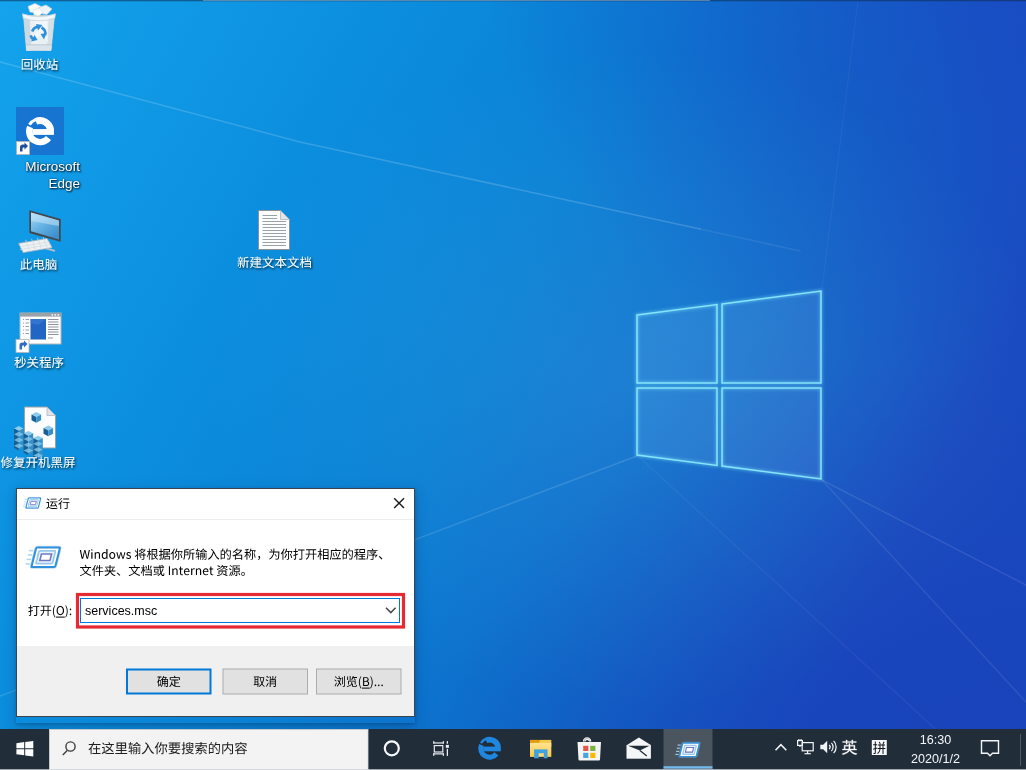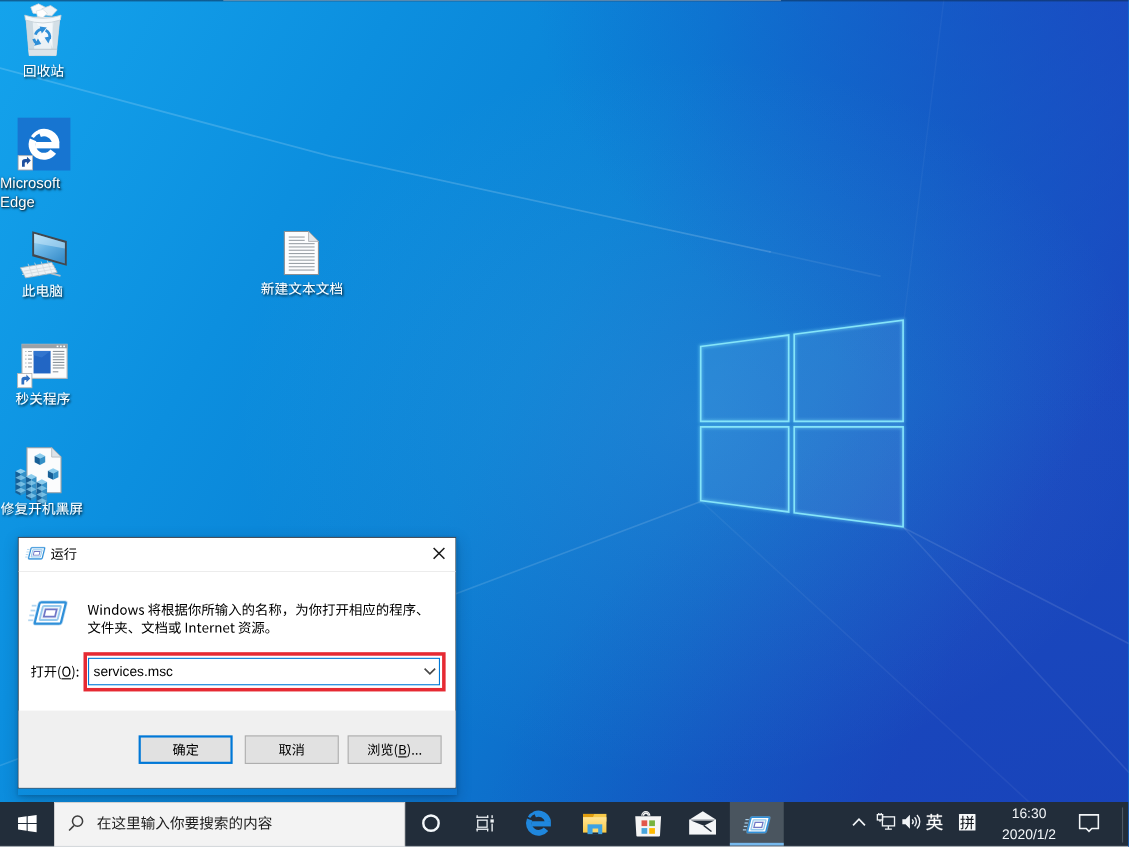--- a/index.html
+++ b/index.html
@@ -194,21 +194,21 @@
       <filter id="ds" x="-40%" y="-40%" width="180%" height="200%">
         <feDropShadow dx="1" dy="1.3" stdDeviation="1" flood-color="#000" flood-opacity="0.9"></feDropShadow>
       </filter>
     </defs>
     <path d="M25.4 62.8H28.5V65.6H25.4ZM24.5 61.9V66.5H29.4V61.9ZM21.8 59V70H22.7V69.3H31.2V70H32.2V59ZM22.7 68.4V60H31.2V68.4Z M40.6 61.8H43.3C43 63.4 42.6 64.8 42 65.9C41.4 64.8 40.9 63.4 40.5 62ZM40.5 58.5C40.1 60.7 39.4 62.7 38.4 64C38.6 64.2 38.9 64.6 39 64.8C39.4 64.3 39.7 63.8 40 63.2C40.4 64.5 40.9 65.7 41.5 66.8C40.8 67.8 39.8 68.6 38.6 69.2C38.8 69.4 39.1 69.8 39.2 70C40.4 69.4 41.3 68.6 42 67.6C42.8 68.6 43.6 69.4 44.6 70C44.8 69.7 45.1 69.4 45.3 69.2C44.2 68.7 43.3 67.8 42.6 66.8C43.4 65.4 43.9 63.8 44.3 61.8H45.2V60.9H40.9C41.1 60.2 41.3 59.4 41.4 58.6ZM34.4 67.8C34.6 67.5 35 67.4 37.3 66.5V70H38.2V58.7H37.3V65.6L35.4 66.3V59.9H34.5V66C34.5 66.5 34.2 66.8 34 66.9C34.2 67.1 34.3 67.5 34.4 67.8Z M46.5 60.9V61.7H51.3V60.9ZM47 62.4C47.3 63.9 47.5 65.7 47.6 66.9L48.4 66.8C48.3 65.5 48 63.7 47.7 62.3ZM47.9 58.8C48.3 59.4 48.6 60.2 48.8 60.7L49.6 60.4C49.5 59.9 49.1 59.1 48.8 58.6ZM49.9 62.1C49.7 63.7 49.4 65.9 49 67.2C48 67.5 47.1 67.7 46.3 67.8L46.6 68.8C47.9 68.4 49.6 68 51.3 67.5L51.2 66.7L49.9 67C50.2 65.7 50.5 63.8 50.8 62.3ZM51.6 64.5V70H52.5V69.4H56.3V69.9H57.2V64.5H54.6V62H57.8V61.1H54.6V58.5H53.6V64.5ZM52.5 68.5V65.4H56.3V68.5Z" fill="#ffffff" filter="url(#ds)"></path>
     <path d="M20.3 268.8 20.5 269.8C22.1 269.5 24.3 269.1 26.4 268.7L26.4 267.8L24.6 268.1V263.3H26.4V262.4H24.6V258.5H23.6V268.3L22.2 268.5V261H21.3V268.7ZM27 258.5V267.9C27 269.2 27.3 269.6 28.5 269.6C28.7 269.6 30.1 269.6 30.4 269.6C31.5 269.6 31.8 268.9 31.9 266.9C31.6 266.8 31.2 266.6 31 266.4C30.9 268.2 30.9 268.7 30.3 268.7C30 268.7 28.9 268.7 28.6 268.7C28.1 268.7 28 268.6 28 267.9V264C29.2 263.4 30.5 262.7 31.5 262L30.7 261.2C30 261.8 29 262.5 28 263.1V258.5Z M37.9 263.9V265.7H34.8V263.9ZM38.9 263.9H42.1V265.7H38.9ZM37.9 263H34.8V261.2H37.9ZM38.9 263V261.2H42.1V263ZM33.8 260.3V267.4H34.8V266.6H37.9V267.9C37.9 269.4 38.3 269.8 39.7 269.8C40 269.8 42.1 269.8 42.5 269.8C43.8 269.8 44.1 269.1 44.3 267.2C44 267.1 43.6 267 43.3 266.8C43.2 268.4 43.1 268.8 42.4 268.8C42 268.8 40.1 268.8 39.8 268.8C39 268.8 38.9 268.7 38.9 268V266.6H43.1V260.3H38.9V258.5H37.9V260.3Z M53.9 261.6C53.7 262.4 53.4 263.3 53 264.1C52.6 263.4 52.1 262.8 51.6 262.2L51 262.7C51.5 263.3 52.1 264.1 52.6 264.9C52.2 265.8 51.6 266.6 50.9 267.3C51.1 267.4 51.4 267.8 51.5 267.9C52.1 267.3 52.7 266.5 53.2 265.6C53.6 266.3 54 267 54.2 267.5L54.9 266.9C54.6 266.4 54.1 265.6 53.6 264.8C54 263.9 54.4 262.8 54.7 261.8ZM51.9 258.8C52.2 259.3 52.5 259.9 52.7 260.4H49.5V261.3H56.5V260.4H53.4L53.7 260.3C53.5 259.8 53.1 259.1 52.7 258.5ZM55.3 262.2V268.4H50.7V262.3H49.8V269.3H55.3V270H56.2V262.2ZM48.3 259.7V261.9H46.7V259.7ZM45.9 258.9V263.6C45.9 265.4 45.8 267.8 45.1 269.5C45.3 269.6 45.7 269.9 45.8 270.1C46.3 268.8 46.5 267.1 46.6 265.6H48.3V268.9C48.3 269 48.3 269.1 48.1 269.1C48 269.1 47.6 269.1 47.2 269.1C47.3 269.3 47.4 269.7 47.5 269.9C48.1 269.9 48.5 269.9 48.8 269.7C49 269.6 49.1 269.3 49.1 268.9V258.9ZM48.3 262.7V264.8H46.7L46.7 263.6V262.7Z" fill="#ffffff" filter="url(#ds)"></path>
     <path d="M20.2 358.6C20 360 19.6 361.4 19.2 362.4C19.4 362.5 19.8 362.7 20 362.8C20.4 361.8 20.8 360.2 21 358.8ZM23.7 358.7C24.3 359.8 24.9 361.2 25.1 362.2L25.9 361.9C25.7 360.9 25.1 359.5 24.5 358.4ZM24.5 362.6C23.6 365.1 21.6 366.5 18.5 367.1C18.7 367.4 18.9 367.7 19 368C22.3 367.2 24.4 365.6 25.4 362.9ZM21.9 356.5V364.2H22.8V356.5ZM18.6 356.7C17.7 357.1 16.1 357.5 14.7 357.7C14.8 357.9 14.9 358.2 14.9 358.4C15.5 358.3 16.1 358.2 16.6 358.1V360H14.5V360.9H16.5C16 362.3 15.2 364 14.4 364.9C14.5 365.1 14.8 365.4 14.8 365.7C15.5 364.9 16.1 363.7 16.6 362.5V368H17.6V362.2C18 362.8 18.4 363.6 18.6 364L19.2 363.2C19 362.9 17.9 361.5 17.6 361.1V360.9H19.3V360H17.6V357.9C18.2 357.8 18.8 357.6 19.2 357.4Z M29.3 357C29.8 357.7 30.3 358.6 30.6 359.2H28.1V360.1H32.3V361.6C32.3 361.9 32.2 362.1 32.2 362.3H27.4V363.2H32C31.6 364.6 30.5 366 27.1 367.2C27.4 367.4 27.7 367.8 27.8 368C31 366.9 32.4 365.4 32.9 364C34 365.9 35.6 367.3 37.8 367.9C38 367.6 38.3 367.2 38.5 367C36.2 366.4 34.5 365.1 33.6 363.2H38.2V362.3H33.3L33.3 361.6V360.1H37.5V359.2H35C35.5 358.5 36 357.6 36.4 356.9L35.4 356.6C35.1 357.3 34.5 358.4 34 359.2H30.6L31.4 358.7C31.2 358.1 30.6 357.2 30.1 356.6Z M45.6 357.8H49.4V360.1H45.6ZM44.8 357V360.9H50.3V357ZM44.6 364.4V365.2H47V366.8H43.8V367.7H51V366.8H48V365.2H50.5V364.4H48V362.9H50.8V362.1H44.3V362.9H47V364.4ZM43.5 356.7C42.6 357.1 40.9 357.5 39.5 357.7C39.6 357.9 39.8 358.2 39.8 358.4C40.4 358.3 41 358.2 41.6 358.1V360H39.6V360.9H41.5C41 362.3 40.2 364 39.4 364.9C39.5 365.1 39.7 365.4 39.8 365.7C40.5 364.9 41.1 363.7 41.6 362.4V368H42.6V362.6C43 363.1 43.5 363.8 43.7 364.1L44.3 363.4C44 363.1 42.9 362 42.6 361.7V360.9H44.1V360H42.6V357.9C43.2 357.8 43.7 357.6 44.2 357.4Z M56.1 361.5C57 361.9 58 362.4 58.8 362.8H54.4V363.6H58.3V366.9C58.3 367.1 58.2 367.1 58 367.1C57.7 367.2 56.9 367.2 56 367.1C56.1 367.4 56.2 367.8 56.3 368C57.4 368 58.2 368 58.6 367.9C59.1 367.7 59.2 367.5 59.2 366.9V363.6H61.9C61.5 364.2 61 364.8 60.6 365.2L61.4 365.6C62 364.9 62.7 363.9 63.4 363L62.7 362.8L62.5 362.8H60.2L60.3 362.7C60.1 362.6 59.7 362.4 59.4 362.2C60.4 361.6 61.5 360.8 62.2 360.1L61.6 359.6L61.4 359.7H55.1V360.4H60.5C60 360.9 59.2 361.4 58.5 361.8C57.9 361.5 57.3 361.2 56.7 361ZM57.4 356.7C57.6 357.1 57.8 357.5 58 357.9H53V361.4C53 363.2 52.9 365.7 51.9 367.5C52.1 367.6 52.5 367.9 52.7 368C53.8 366.1 53.9 363.3 53.9 361.4V358.8H63.4V357.9H59C58.9 357.5 58.5 356.9 58.3 356.4Z" fill="#ffffff" filter="url(#ds)"></path>
     <path d="M9.2 462.2C8.6 462.8 7.3 463.4 6.2 463.8C6.4 463.9 6.6 464.1 6.7 464.3C7.9 463.9 9.2 463.3 9.9 462.5ZM10.4 463.4C9.6 464.3 7.9 465 6.3 465.4C6.5 465.6 6.7 465.8 6.8 466C8.5 465.5 10.2 464.8 11.1 463.7ZM11.6 464.8C10.5 466.1 8.2 466.9 5.7 467.2C5.9 467.4 6.1 467.7 6.2 468C8.8 467.5 11.2 466.6 12.4 465.1ZM4.3 460V466H5.1V460ZM7.4 458.6H10.9C10.5 459.3 9.9 459.9 9.2 460.4C8.4 459.9 7.8 459.3 7.4 458.6ZM7.6 456.5C7 457.8 6.1 459.1 5.1 460C5.3 460.1 5.7 460.4 5.9 460.5C6.2 460.2 6.6 459.8 7 459.3C7.3 459.8 7.8 460.4 8.4 460.8C7.4 461.4 6.3 461.7 5.1 461.9C5.3 462.1 5.5 462.4 5.6 462.6C6.8 462.4 8.1 461.9 9.1 461.3C10 461.9 11 462.3 12.1 462.6C12.2 462.3 12.5 462 12.7 461.8C11.6 461.6 10.7 461.3 9.9 460.9C10.8 460.1 11.6 459.2 12.1 458.1L11.6 457.8L11.4 457.9H7.9C8.1 457.5 8.3 457.1 8.4 456.7ZM3.4 456.6C2.8 458.5 1.8 460.4 0.8 461.7C0.9 461.9 1.2 462.4 1.2 462.6C1.7 462.1 2 461.6 2.4 461V468H3.3V459.3C3.7 458.5 4 457.7 4.3 456.8Z M16.6 461.5H22.4V462.3H16.6ZM16.6 460H22.4V460.8H16.6ZM15.7 459.3V463H17.1C16.4 464 15.2 464.8 14.2 465.4C14.4 465.6 14.7 465.9 14.8 466C15.3 465.7 15.9 465.4 16.4 464.9C16.9 465.5 17.5 465.9 18.3 466.3C16.8 466.8 15.1 467 13.4 467.2C13.6 467.4 13.7 467.8 13.8 468C15.7 467.8 17.6 467.4 19.4 466.8C20.9 467.4 22.6 467.8 24.5 467.9C24.6 467.7 24.8 467.3 25 467.1C23.4 467 21.8 466.7 20.4 466.4C21.6 465.8 22.6 465.1 23.2 464.1L22.6 463.8L22.5 463.8H17.5C17.7 463.6 17.9 463.3 18.1 463L18 463H23.4V459.3ZM16.3 456.5C15.8 457.7 14.7 458.9 13.6 459.6C13.8 459.8 14.1 460.2 14.2 460.4C14.8 459.9 15.5 459.2 16.1 458.5H24.3V457.7H16.6C16.9 457.4 17 457.1 17.2 456.8ZM21.8 464.5C21.1 465.1 20.3 465.6 19.3 466C18.4 465.6 17.6 465.1 17 464.5Z M33.6 458.2V461.8H30.1V461.2V458.2ZM26.1 461.8V462.7H29.1C28.9 464.4 28.3 466.1 26.2 467.4C26.4 467.5 26.8 467.8 26.9 468.1C29.2 466.6 29.9 464.6 30.1 462.7H33.6V468H34.6V462.7H37.4V461.8H34.6V458.2H37V457.3H26.6V458.2H29.2V461.2L29.1 461.8Z M44.2 457.2V461.2C44.2 463.2 44 465.6 42.4 467.4C42.6 467.5 42.9 467.8 43.1 468C44.9 466.1 45.1 463.3 45.1 461.2V458.1H47.5V466.1C47.5 467.2 47.6 467.4 47.8 467.6C48 467.8 48.2 467.9 48.5 467.9C48.6 467.9 48.9 467.9 49.1 467.9C49.4 467.9 49.6 467.8 49.8 467.7C50 467.6 50.1 467.4 50.1 467C50.2 466.7 50.2 465.8 50.2 465.1C50 465 49.7 464.8 49.5 464.6C49.5 465.5 49.5 466.1 49.5 466.4C49.5 466.7 49.4 466.8 49.3 466.9C49.3 467 49.2 467 49.1 467C49 467 48.8 467 48.7 467C48.6 467 48.6 467 48.5 466.9C48.4 466.9 48.4 466.6 48.4 466.2V457.2ZM40.7 456.5V459.2H38.6V460.1H40.6C40.1 461.8 39.2 463.8 38.4 464.8C38.5 465 38.7 465.4 38.8 465.7C39.5 464.8 40.2 463.4 40.7 461.9V468H41.6V462.2C42.1 462.9 42.7 463.6 43 464.1L43.5 463.3C43.3 463 42.1 461.6 41.6 461.2V460.1H43.5V459.2H41.6V456.5Z M54 458.3C54.4 458.9 54.7 459.7 54.8 460.2L55.5 459.9C55.4 459.4 55 458.7 54.6 458.1ZM58.7 458.1C58.5 458.7 58.1 459.5 57.8 460.1L58.4 460.3C58.7 459.8 59.1 459 59.5 458.4ZM54.8 465.9C54.9 466.5 55 467.4 55 467.9L55.9 467.8C55.9 467.3 55.8 466.4 55.6 465.8ZM57.3 465.9C57.6 466.6 57.9 467.4 58 467.9L58.9 467.7C58.8 467.2 58.5 466.4 58.2 465.7ZM59.9 465.9C60.5 466.5 61.2 467.4 61.5 468L62.4 467.7C62 467.1 61.3 466.2 60.7 465.5ZM52.6 465.5C52.3 466.3 51.8 467.2 51.2 467.6L52.1 468.1C52.7 467.5 53.2 466.6 53.5 465.8ZM53.3 457.8H56.3V460.5H53.3ZM57.2 457.8H60.1V460.5H57.2ZM51.2 464.2V465H62.3V464.2H57.2V463.1H61.3V462.3H57.2V461.3H61V457H52.4V461.3H56.3V462.3H52.2V463.1H56.3V464.2Z M67.3 460.4C67.6 460.8 67.9 461.3 68.1 461.7L69 461.3C68.8 461 68.5 460.5 68.2 460.1ZM65.6 457.9H73.2V459.2H65.6ZM64.7 457.1V461.2C64.7 463.1 64.6 465.7 63.4 467.5C63.6 467.6 64 467.9 64.2 468C65.5 466.1 65.6 463.3 65.6 461.2V460H74.2V457.1ZM72.2 460.1C72 460.6 71.7 461.2 71.4 461.7H66.2V462.5H68.1V463.8L68.1 464.3H65.8V465.1H68C67.7 465.9 67.1 466.7 65.7 467.3C65.9 467.5 66.2 467.8 66.3 468C68.1 467.2 68.7 466.2 68.9 465.1H71.5V468H72.4V465.1H74.8V464.3H72.4V462.5H74.5V461.7H72.3C72.6 461.3 73 460.9 73.2 460.4ZM71.5 464.3H69L69 463.8V462.5H71.5Z" fill="#ffffff" filter="url(#ds)"></path>
     <path d="M241.5 264.3C241.9 265 242.3 265.8 242.5 266.4L243.2 266C243 265.4 242.6 264.6 242.1 264ZM238.7 264.1C238.4 264.8 238 265.6 237.5 266.1C237.7 266.3 238 266.5 238.2 266.6C238.7 266 239.2 265.1 239.4 264.2ZM243.9 257.7V262C243.9 263.7 243.8 265.8 242.8 267.3C242.9 267.4 243.3 267.7 243.5 267.9C244.6 266.3 244.8 263.8 244.8 262V261.6H246.7V267.9H247.6V261.6H249V260.7H244.8V258.3C246.1 258.1 247.5 257.8 248.6 257.4L247.8 256.7C246.9 257.1 245.3 257.5 243.9 257.7ZM239.7 256.7C239.9 257 240.1 257.4 240.2 257.8H237.8V258.6H243.3V257.8H241.2C241 257.4 240.8 256.9 240.5 256.4ZM241.7 258.7C241.6 259.2 241.3 260.1 241 260.7H237.6V261.5H240.1V262.8H237.6V263.6H240.1V266.8C240.1 266.9 240.1 266.9 240 266.9C239.8 266.9 239.5 266.9 239 266.9C239.2 267.2 239.3 267.5 239.3 267.7C239.9 267.7 240.3 267.7 240.6 267.6C240.9 267.4 241 267.2 241 266.8V263.6H243.3V262.8H241V261.5H243.5V260.7H241.9C242.1 260.1 242.4 259.5 242.6 258.9ZM238.6 258.9C238.8 259.4 239 260.2 239.1 260.7L239.9 260.4C239.8 260 239.6 259.2 239.3 258.7Z M254.4 257.6V258.3H256.8V259.2H253.6V260H256.8V261H254.3V261.7H256.8V262.7H254.2V263.4H256.8V264.4H253.7V265.1H256.8V266.4H257.6V265.1H261.2V264.4H257.6V263.4H260.7V262.7H257.6V261.7H260.4V260H261.3V259.2H260.4V257.6H257.6V256.5H256.8V257.6ZM257.6 260H259.6V261H257.6ZM257.6 259.2V258.3H259.6V259.2ZM250.7 262.1C250.7 261.9 251 261.8 251.2 261.7H252.7C252.6 262.8 252.3 263.8 252 264.6C251.7 264.1 251.4 263.5 251.2 262.7L250.5 263C250.8 264 251.2 264.8 251.6 265.4C251.2 266.2 250.6 266.9 250 267.4C250.2 267.5 250.5 267.8 250.7 268C251.2 267.5 251.8 266.9 252.2 266.1C253.5 267.4 255.4 267.7 257.7 267.7H261.2C261.2 267.4 261.4 267 261.5 266.8C260.9 266.8 258.2 266.8 257.7 266.8C255.6 266.8 253.8 266.6 252.6 265.4C253.1 264.2 253.5 262.7 253.7 261L253.2 260.8L253 260.9H251.9C252.5 259.9 253.2 258.7 253.7 257.5L253.1 257.1L252.8 257.3H250.3V258.1H252.5C252 259.2 251.3 260.2 251.1 260.6C250.9 261 250.6 261.3 250.3 261.3C250.4 261.5 250.6 261.9 250.7 262.1Z M267.3 256.7C267.7 257.3 268.1 258.2 268.2 258.7L269.2 258.3C269.1 257.8 268.6 257 268.3 256.4ZM262.6 258.7V259.6H264.6C265.3 261.5 266.3 263.2 267.6 264.5C266.2 265.6 264.5 266.5 262.4 267.1C262.6 267.3 262.9 267.8 263 268C265.1 267.3 266.9 266.4 268.3 265.2C269.7 266.4 271.4 267.4 273.4 267.9C273.6 267.6 273.9 267.2 274.1 267.1C272.1 266.6 270.4 265.7 269 264.5C270.3 263.2 271.2 261.6 271.9 259.6H273.9V258.7ZM268.3 263.8C267.1 262.6 266.2 261.2 265.6 259.6H270.9C270.3 261.3 269.4 262.7 268.3 263.8Z M280.2 256.5V259.1H275.3V260.1H279.1C278.2 262.2 276.6 264.2 275 265.2C275.2 265.4 275.5 265.8 275.6 266C277.5 264.8 279.1 262.5 280.1 260.1H280.2V264.7H277.3V265.7H280.2V268H281.2V265.7H284.1V264.7H281.2V260.1H281.4C282.4 262.5 284 264.8 285.8 266C286 265.7 286.3 265.4 286.6 265.2C284.8 264.2 283.2 262.2 282.4 260.1H286.2V259.1H281.2V256.5Z M292.3 256.7C292.7 257.3 293.1 258.2 293.2 258.7L294.2 258.3C294.1 257.8 293.6 257 293.3 256.4ZM287.6 258.7V259.6H289.6C290.3 261.5 291.3 263.2 292.6 264.5C291.2 265.6 289.5 266.5 287.4 267.1C287.6 267.3 287.9 267.8 288 268C290.1 267.3 291.9 266.4 293.3 265.2C294.7 266.4 296.4 267.4 298.4 267.9C298.6 267.6 298.9 267.2 299.1 267.1C297.1 266.6 295.4 265.7 294 264.5C295.3 263.2 296.2 261.6 296.9 259.6H298.9V258.7ZM293.3 263.8C292.1 262.6 291.2 261.2 290.6 259.6H295.9C295.3 261.3 294.4 262.7 293.3 263.8Z M310.1 257.3C309.9 258.2 309.4 259.5 308.9 260.3L309.7 260.6C310.1 259.8 310.6 258.6 311.1 257.6ZM304.5 257.6C304.9 258.5 305.4 259.7 305.6 260.5L306.4 260.2C306.2 259.4 305.7 258.2 305.2 257.3ZM301.9 256.5V259.2H300.1V260.1H301.8C301.4 261.8 300.6 263.8 299.8 264.8C300 265 300.2 265.4 300.3 265.6C300.9 264.8 301.5 263.4 301.9 262V268H302.8V261.7C303.2 262.3 303.6 263.1 303.8 263.5L304.4 262.8C304.2 262.4 303.1 261 302.8 260.6V260.1H304.4V259.2H302.8V256.5ZM304.1 266.2V267.1H310V267.9H310.9V261.1H308.2V256.5H307.3V261.1H304.4V262H310V263.6H304.6V264.5H310V266.2Z" fill="#ffffff" filter="url(#ds)"></path>
   </svg>
-<div class="abs" style="left:0;top:158px;width:80px;text-align:left;color:#fff;font-size:13.5px;line-height:17px;text-shadow:1px 1.3px 2px rgba(0,0,0,0.95),0 0 2px rgba(0,0,0,0.5)">Microsoft<br>Edge</div>
+<div class="abs" style="left:0;top:158px;width:80px;text-align:right;color:#fff;font-size:13.5px;line-height:17px;text-shadow:1px 1.3px 2px rgba(0,0,0,0.95),0 0 2px rgba(0,0,0,0.5)">Microsoft<br>Edge</div>
 <div class="abs" style="left:16px;top:488px;width:399px;height:235px;box-shadow:0 4px 12px rgba(0,30,60,0.25),0 1px 3px rgba(0,30,60,0.22)"><svg width="399" height="229" viewBox="0 0 399 229">
       <rect x="0.5" y="0.5" width="398" height="228" fill="#ffffff" stroke="#3b434e" stroke-width="1"></rect>
       <rect x="1" y="158" width="397" height="70" fill="#f0f0f0"></rect>
       <path d="M1,31.5 L398,31.5" stroke="#ececec" stroke-width="1"></path>
       <path d="M34.6 10.7V11.5H40.6V10.7ZM30.8 11.1C31.5 11.6 32.5 12.3 32.9 12.8L33.6 12.1C33.1 11.7 32.1 11 31.4 10.6ZM34.5 18.6C34.9 18.4 35.4 18.4 39.9 18L40.4 18.9L41.2 18.5C40.7 17.6 39.7 16 39 14.8L38.3 15.2C38.6 15.8 39.1 16.5 39.5 17.2L35.5 17.5C36.1 16.6 36.8 15.4 37.3 14.3H41.5V13.4H33.8V14.3H36.2C35.7 15.5 35.1 16.6 34.8 17C34.6 17.3 34.4 17.6 34.2 17.7C34.3 17.9 34.5 18.4 34.5 18.6ZM33 14.1H30.5V15H32.1V18.8C31.6 19 31 19.5 30.4 20.2L31.1 21C31.7 20.2 32.3 19.5 32.7 19.5C32.9 19.5 33.4 19.9 33.8 20.2C34.7 20.7 35.7 20.9 37.2 20.9C38.5 20.9 40.5 20.8 41.3 20.7C41.3 20.5 41.5 20 41.6 19.7C40.4 19.9 38.6 20 37.2 20C35.9 20 34.8 19.9 34 19.4C33.6 19.1 33.3 18.9 33 18.7Z M47.2 10.6V11.5H53.1V10.6ZM45.2 9.9C44.6 10.8 43.4 11.9 42.4 12.5C42.6 12.7 42.8 13.1 42.9 13.3C44 12.5 45.3 11.3 46.1 10.3ZM46.7 14V14.8H50.7V19.8C50.7 20 50.7 20 50.4 20.1C50.2 20.1 49.4 20.1 48.5 20C48.7 20.3 48.8 20.7 48.8 20.9C50 20.9 50.7 20.9 51.1 20.8C51.5 20.6 51.6 20.4 51.6 19.8V14.8H53.5V14ZM45.7 12.5C44.9 13.9 43.5 15.2 42.3 16.1C42.5 16.3 42.8 16.7 42.9 16.9C43.4 16.5 43.8 16.1 44.3 15.6V21H45.2V14.6C45.7 14 46.2 13.4 46.5 12.8Z" fill="#000000"></path>
       <g stroke="#1a1a1a" stroke-width="1.4" fill="none">
         <path d="M378.2,10.2 L388,20"></path>
         <path d="M388,10.2 L378.2,20"></path>
       </g>
       <g transform="translate(17.3,15) skewX(-14)">

